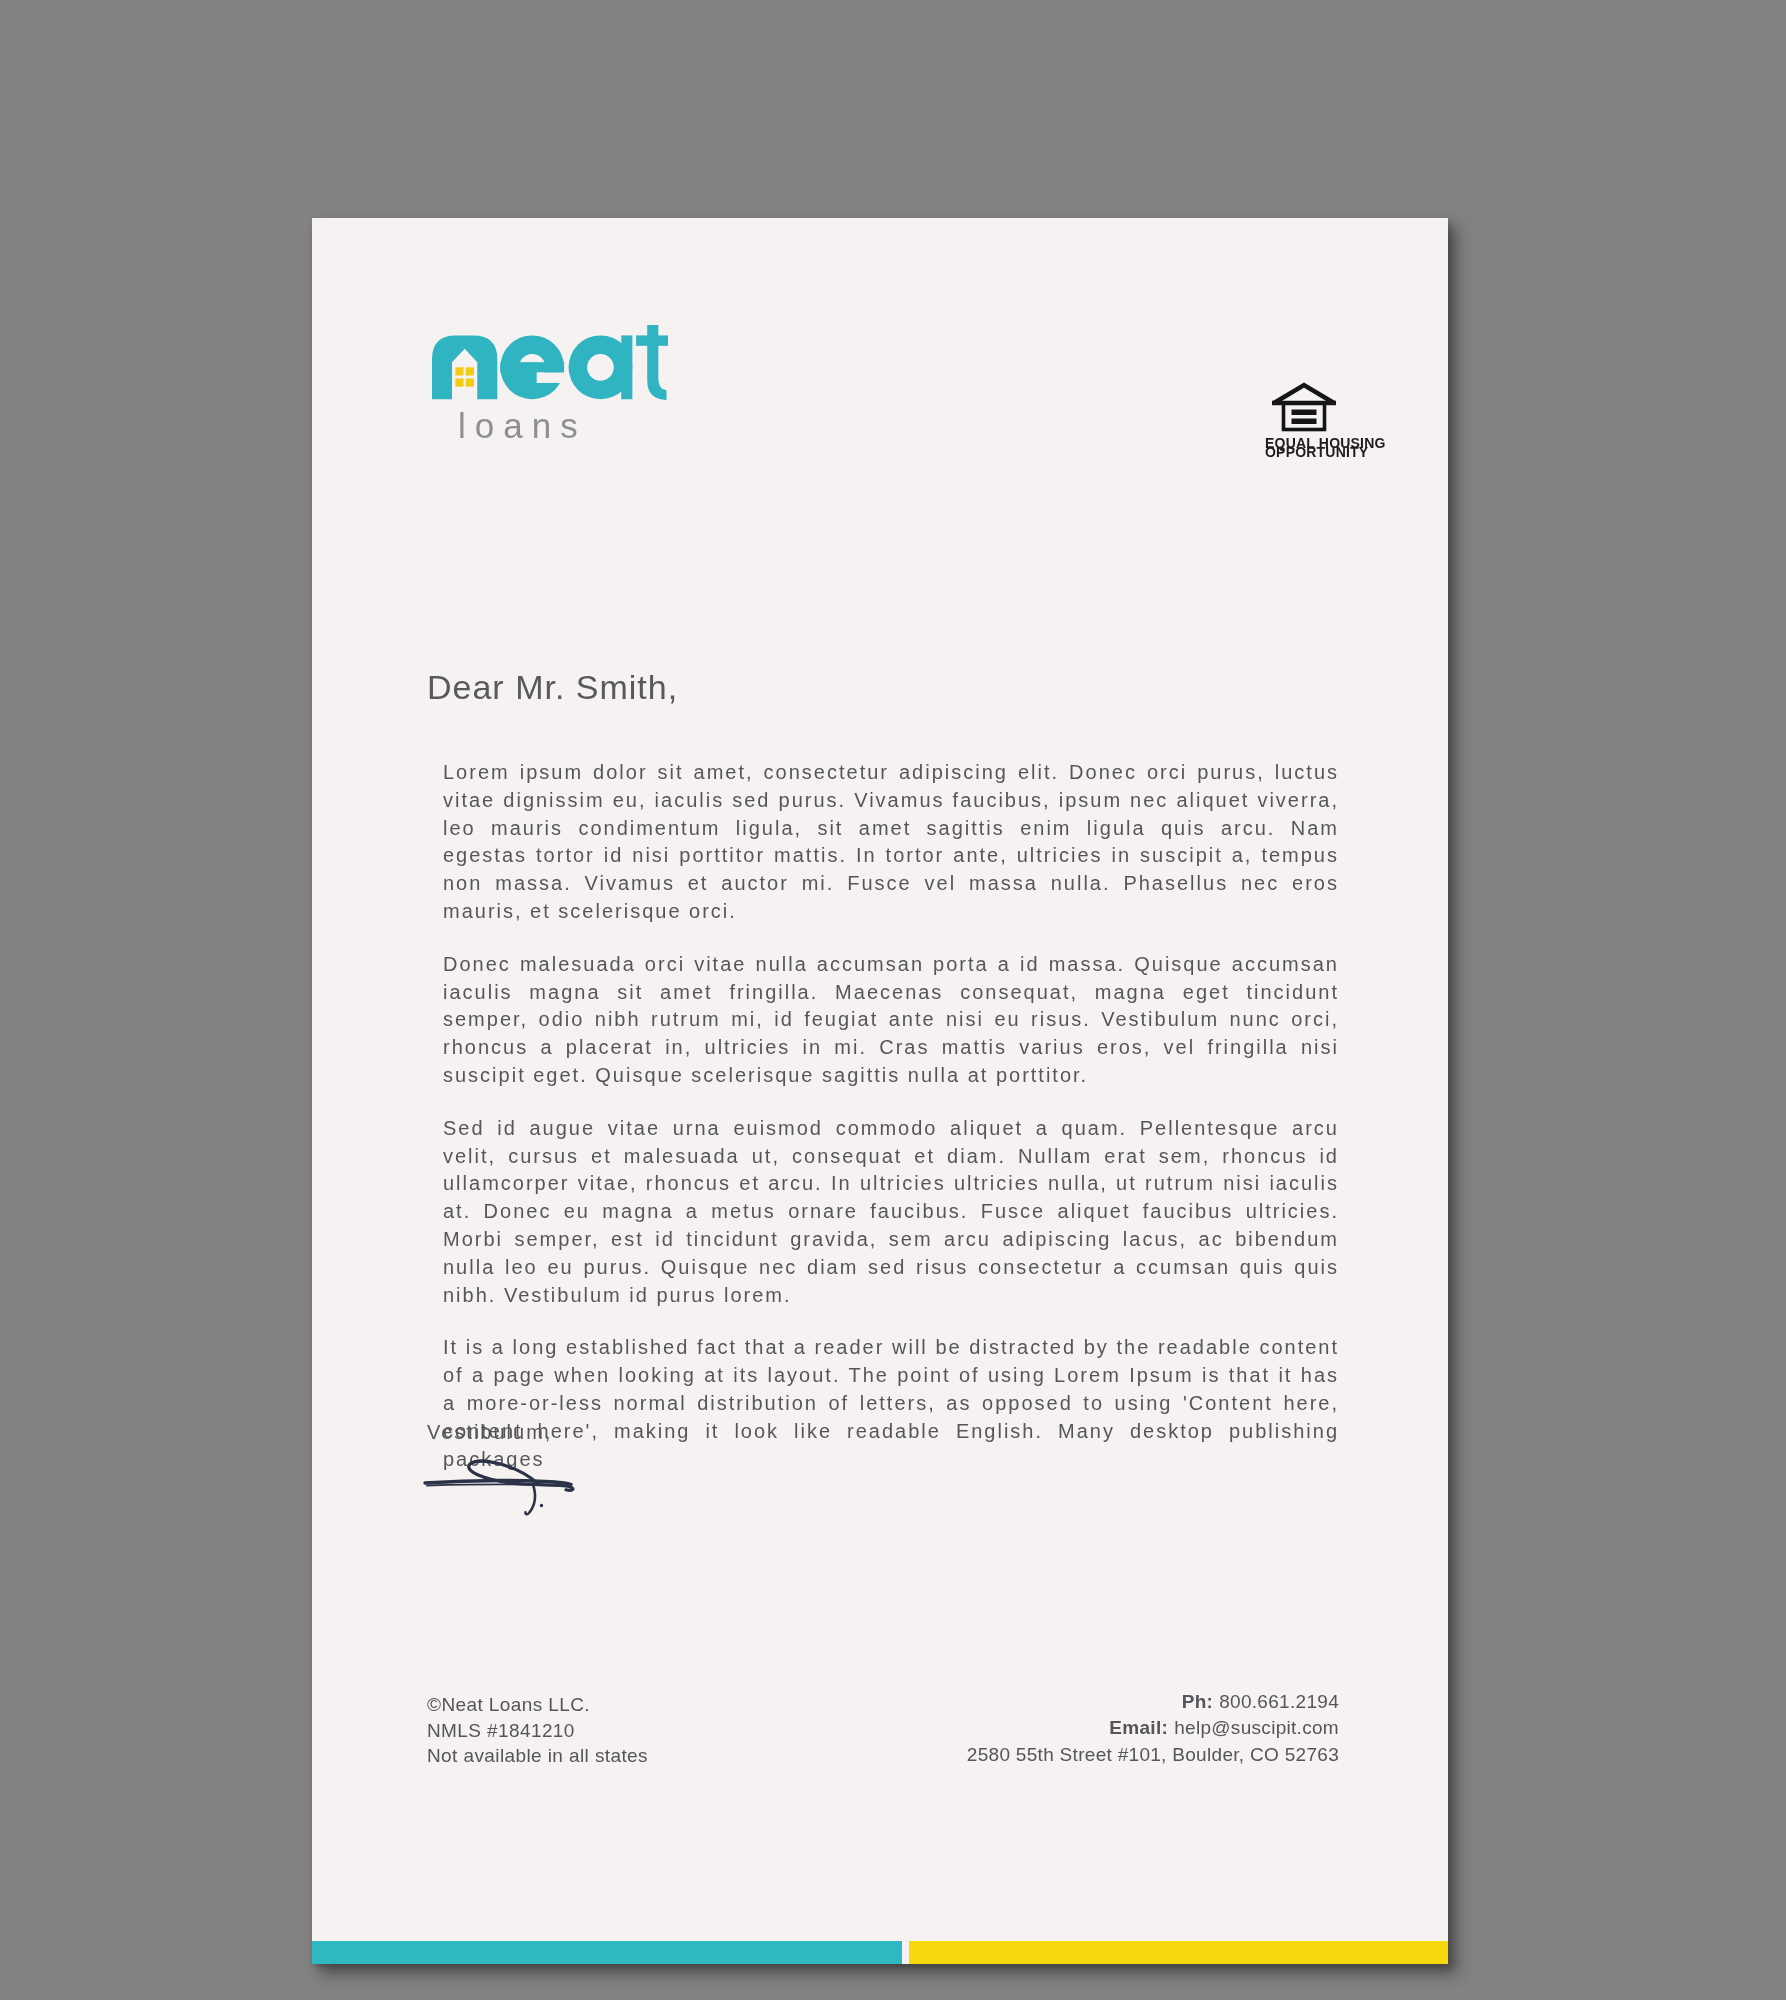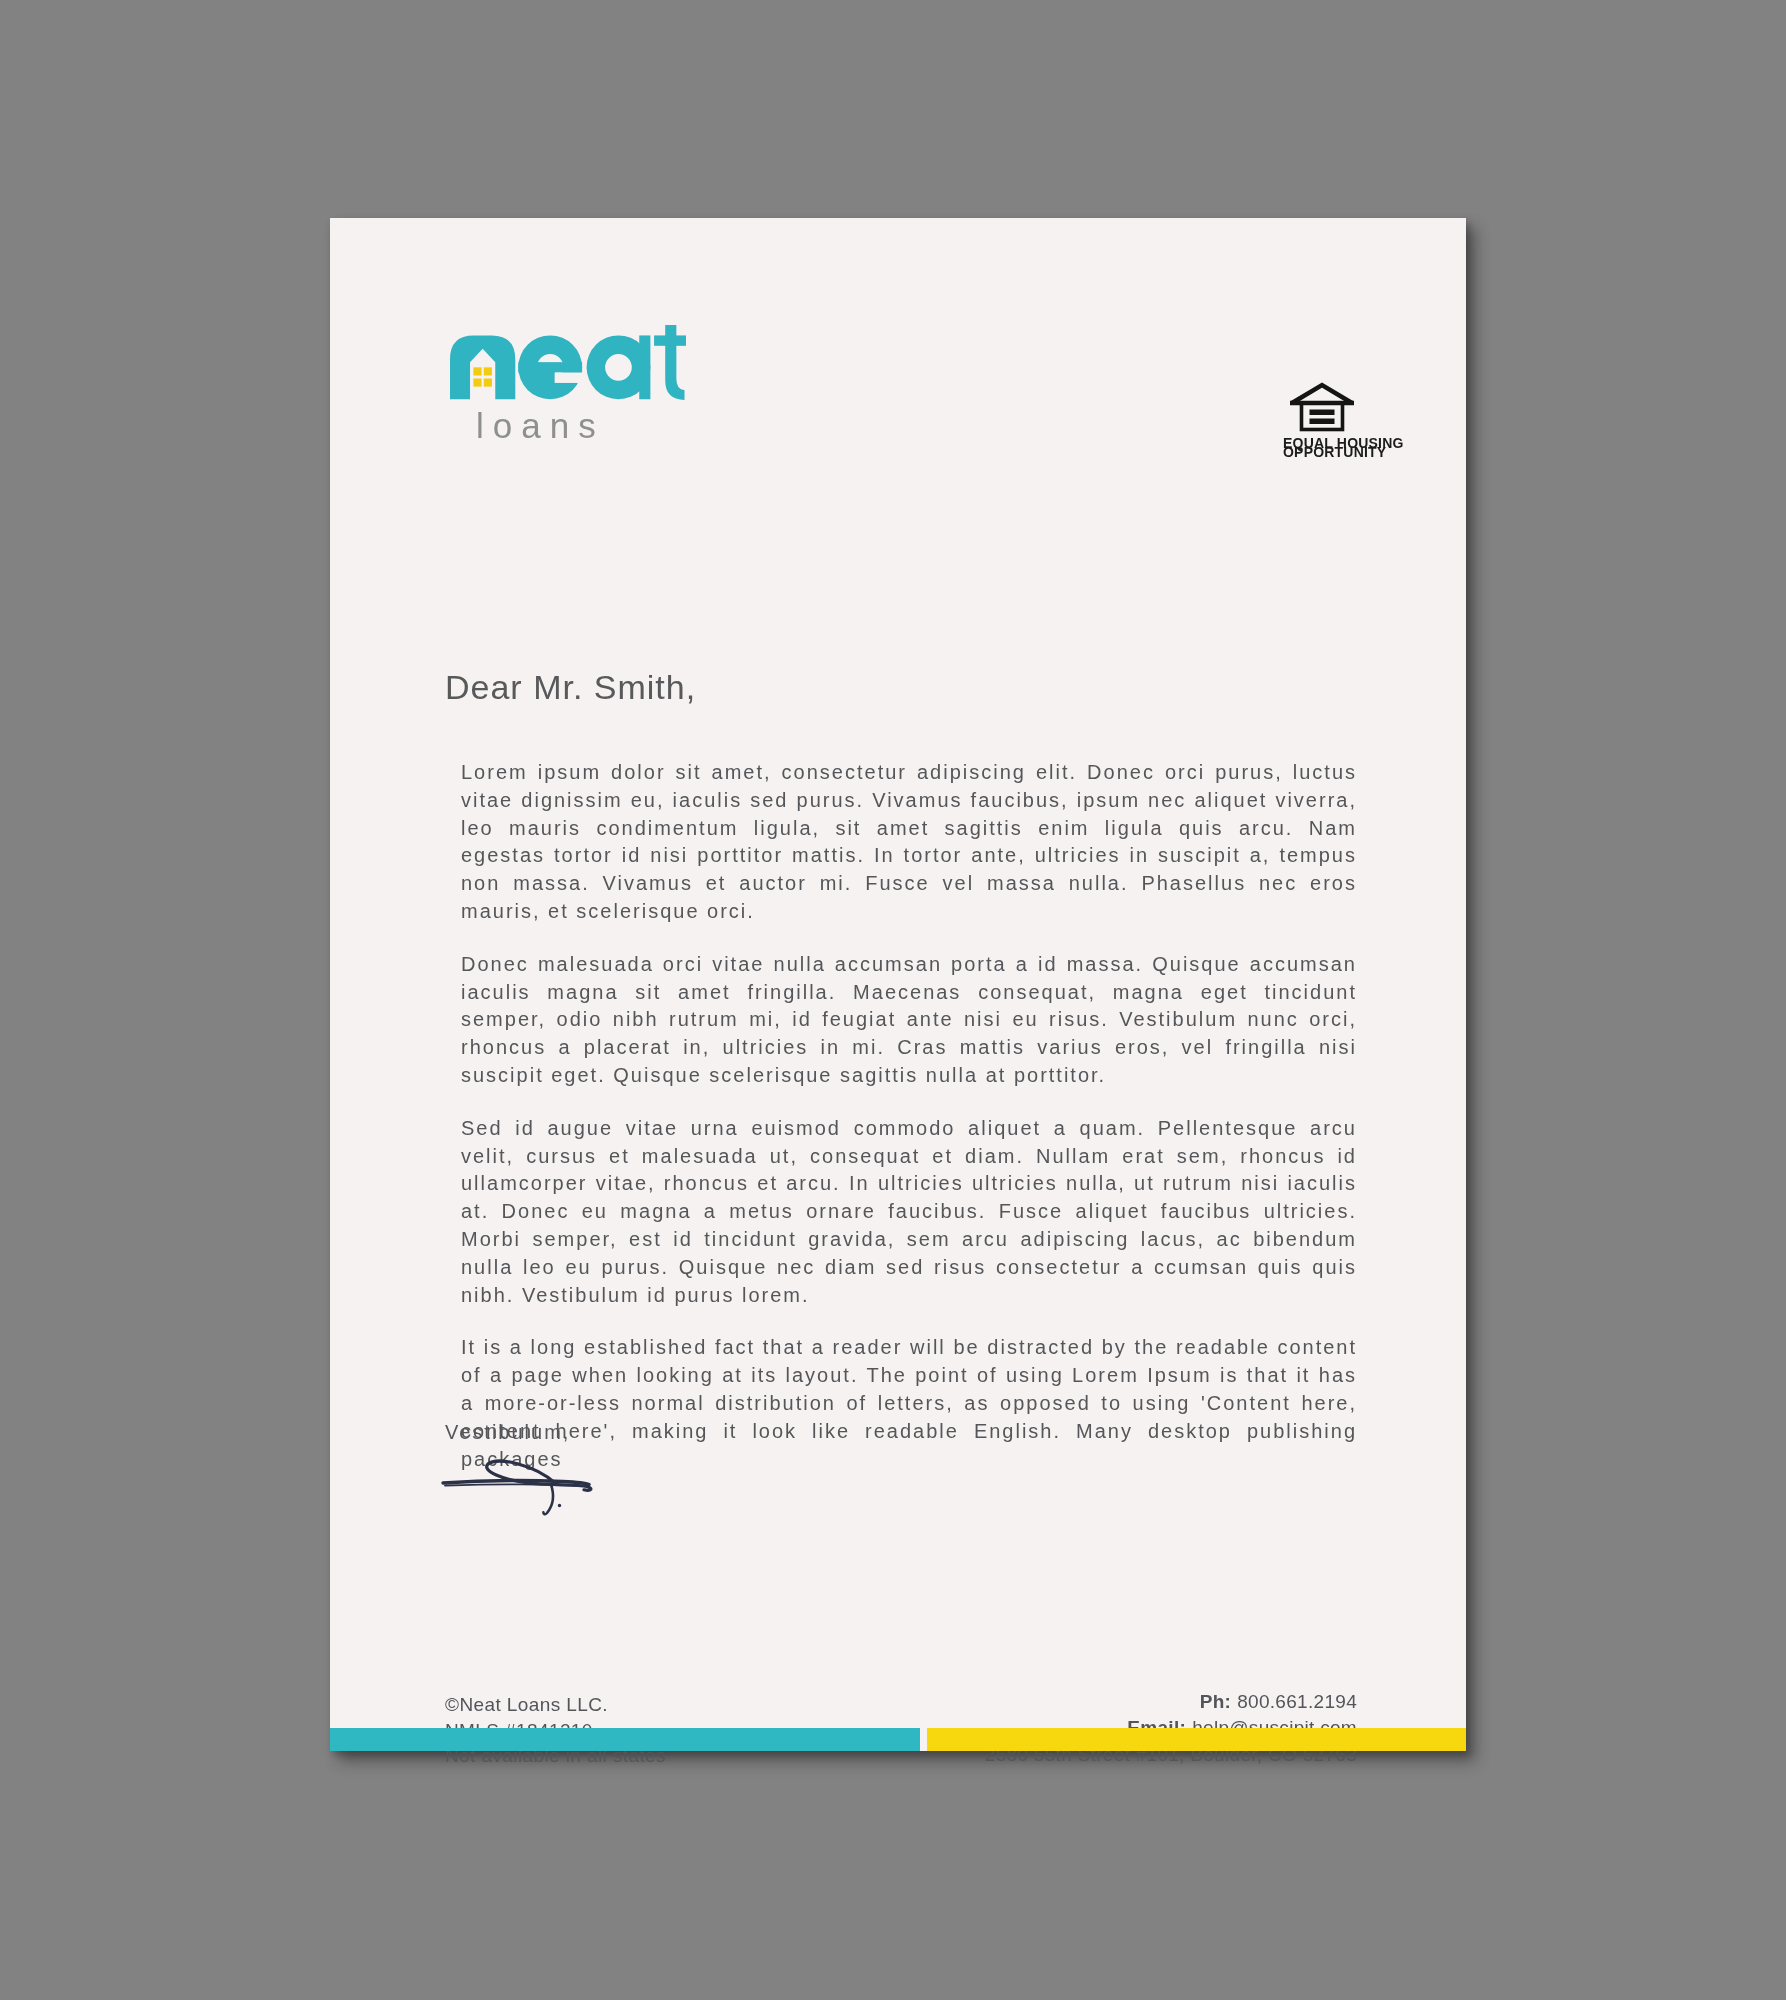--- a/index.html
+++ b/index.html
@@ -2,21 +2,21 @@
 <html><head>
 <meta charset="utf-8">
 <style>
   html,body { margin:0; padding:0; background:#828282; }
   .stage {
     position:relative; width:1786px; height:2000px;
     background:#828282; overflow:hidden;
     font-family:"Liberation Sans", sans-serif;
   }
   .paper {
-    position:absolute; left:330px; top:218px; width:1136px; height:1533px;
+    position:absolute; left:312px; top:218px; width:1136px; height:1746px;
     background:#f6f2f1;
     box-shadow: 9px 10px 14px rgba(25,25,25,0.45), 3px 4px 6px rgba(25,25,25,0.25);
   }
   
   .logo { position:absolute; left:120px; top:107px; width:236px; height:78px; }
   .logo svg { display:block; width:100%; height:100%; }
   .logo-sub {
     position:absolute; left:146px; top:188px;
     font-size:35px; letter-spacing:9px; color:#8d8f90; font-weight:400;
   }

